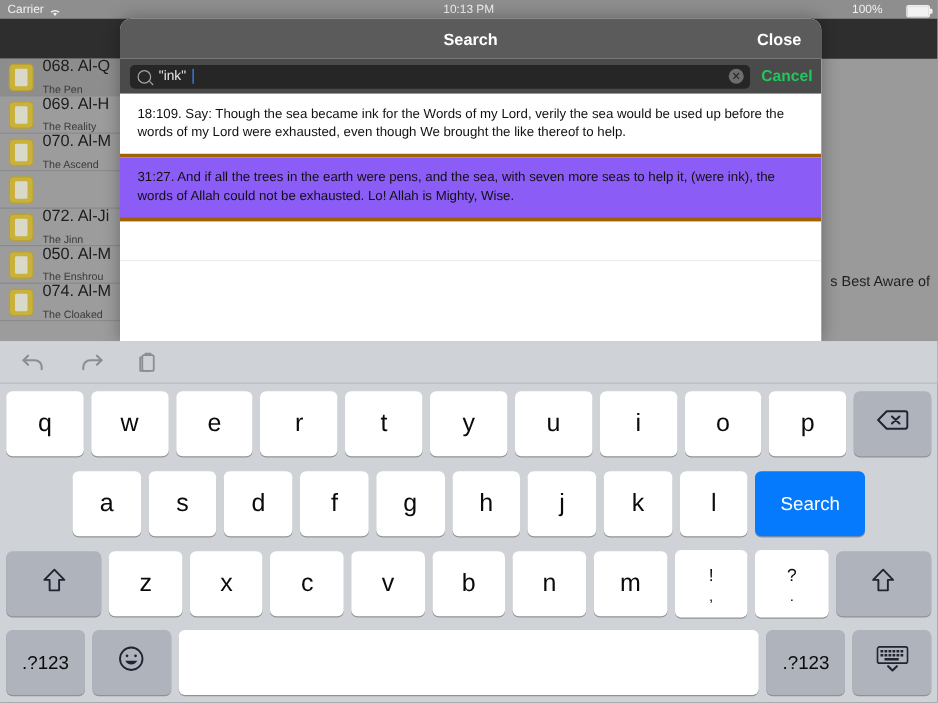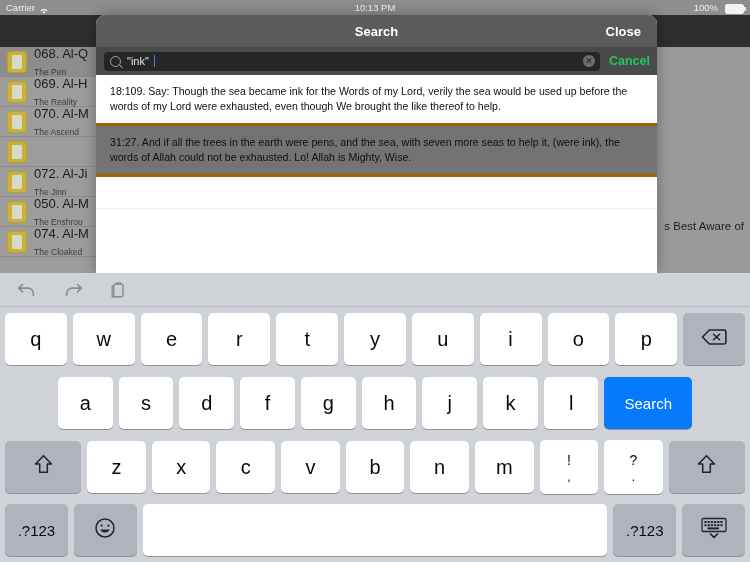--- a/index.html
+++ b/index.html
@@ -27,21 +27,21 @@
     position: absolute;
     left: 0; top: 0;
     width: 750px; height: 15px;
     background: #8e8e8e;
     color: #f2f2f2;
     font-size: 9.5px;
     line-height: 15px;
   }
   .sb-left { position: absolute; left: 6px; top: 0; display: flex; align-items: center; gap: 4px; }
   .sb-center { position: absolute; left: 0; right: 0; text-align: center; }
-  .sb-right { position: absolute; right: 6px; top: 0; display: flex; align-items: center; gap: 7px; }
+  .sb-right { position: absolute; right: 6px; top: 0; display: flex; align-items: center; gap: 19px; }
   .wifi-icon { display: inline-block; width: 10px; height: 9px; position: relative; top: 1px; }
   .batt {
     display: inline-block;
     width: 17px; height: 8px;
     border: 1px solid #f2f2f2;
     border-radius: 2px;
     position: relative; top: 1px;
     background: linear-gradient(to right, #f2f2f2 0 100%, transparent 100%);
   }
   .batt::after {
@@ -220,21 +220,21 @@
     height: 198px;
     overflow: hidden;
   }
   .result-row {
     padding: 9px 14px 9px 14px;
     font-size: 10.6px;
     line-height: 1.42;
     color: #101010;
     border-bottom: 3px solid #a16207;
   }
-  .result-row.alt { background: #737373; }
+  .result-row.alt { background: #8b5cf6; }
   .result-empty { height: 31px; border-bottom: 1px solid #eeeeee; }
   .result-empty.last { border-bottom: none; }
 
   
   .keyboard {
     position: absolute;
     left: 0; top: 273px;
     width: 750px; height: 289px;
     background: #cfd2d7;
   }

